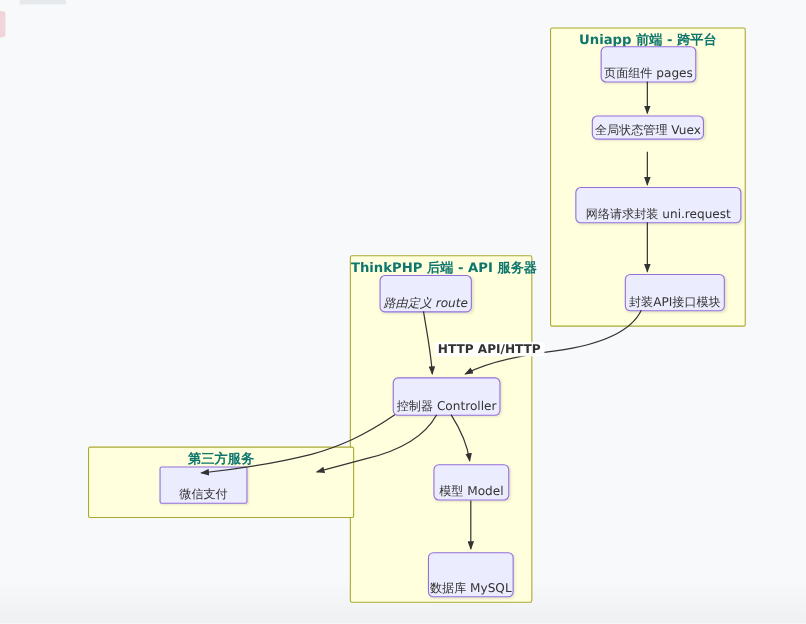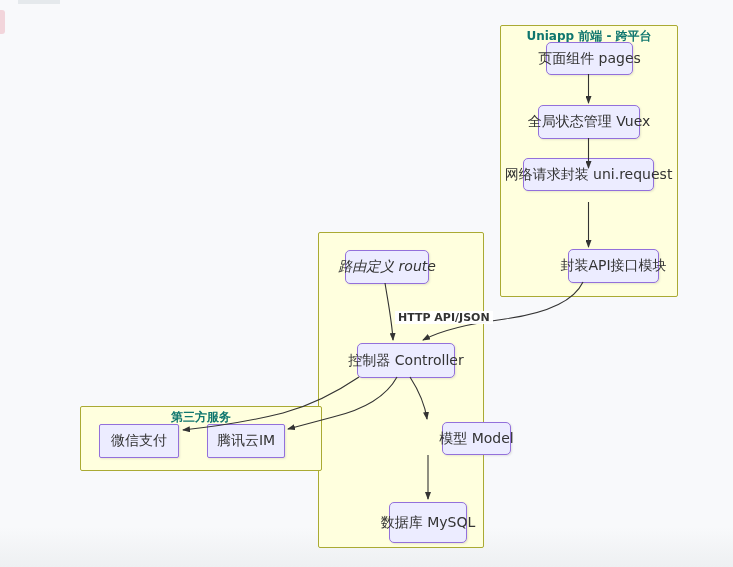--- a/index.html
+++ b/index.html
@@ -35,29 +35,30 @@
     white-space: nowrap;
     pointer-events: none;
   }
   .node {
     position: absolute;
     background: #ececff;
     border: 1px solid #9370db;
     border-radius: 5px;
     box-sizing: border-box;
     display: flex;
-    align-items: center;
+    align-items: flex-end;
     justify-content: center;
-    font-size: 14px;
+    font-size: 11px;
     color: #333333;
     white-space: nowrap;
     box-shadow: 1px 1px 2px rgba(120,120,120,0.18);
   }
   .node.square {
     border-radius: 2px;
+    margin-left: 46px;
   }
   .edge-layer {
     position: absolute;
     left: 0;
     top: 0;
     pointer-events: none;
   }
   .edge-label {
     position: absolute;
     left: 395px;
@@ -95,53 +96,51 @@
 <div class="canvas">
 
   <div class="artifact-bar"></div>
   <div class="artifact-pink"></div>
 
   <div class="group" style="left:500px; top:25px; width:178px; height:272px;">
     <div class="group-title">Uniapp 前端 - 跨平台</div>
     <div class="node" style="left:45px; top:16px; width:87px; height:33px;">
       <span>页面组件 pages</span>
     </div>
-    <div class="node" style="left:37px; top:79px; width:102px; height:34px;">
+    <div class="node" style="left:37px; top:79px; width:102px; height:22px;">
       <span>全局状态管理 Vuex</span>
     </div>
-    <div class="node" style="left:22px; top:132px; width:131px; height:33px;">
+    <div class="node" style="left:22px; top:144px; width:151px; height:33px;">
       <span>网络请求封装 uni.request</span>
     </div>
     <div class="node" style="left:42px; top:223px; width:91px; height:34px;margin-left:25px;">
       <span>封装API接口模块</span>
     </div>
   </div>
 
   <div class="group" style="left:318px; top:232px; width:166px; height:316px;">
+    <div class="group-title">ThinkPHP 后端 - API 服务器</div>
     <div class="node" style="left:26px; top:17px; width:84px; height:34px;font-style:italic;">
       <span>路由定义 route</span>
     </div>
     <div class="node" style="left:38px; top:110px; width:98px; height:35px;">
       <span>控制器 Controller</span>
     </div>
-    <div class="node" style="left:75px; top:189px; width:69px; height:33px;margin-left:48px;">
+    <div class="node" style="left:75px; top:189px; width:69px; height:33px;">
       <span>模型 Model</span>
     </div>
     <div class="node" style="left:70px; top:269px; width:78px; height:41px;">
       <span>数据库 MySQL</span>
     </div>
   </div>
 
   <div class="group" style="left:80px; top:406px; width:242px; height:65px;">
     <div class="group-title">第三方服务</div>
     <div class="node square" style="left:18px; top:17px; width:80px; height:34px;">
       <span>微信支付</span>
-    </div>
-    <div class="node square" style="left:126px; top:17px; width:78px; height:34px;">
-      <span>腾讯云IM</span>
     </div>
   </div>
 
   <svg class="edge-layer" width="733" height="567" viewBox="0 0 733 567">
     <defs>
       <marker id="arrow" viewBox="0 0 8 6" markerWidth="8" markerHeight="6" refX="7" refY="3" orient="auto" markerUnits="userSpaceOnUse">
         <path d="M0,0 L8,3 L0,6 z" fill="#333333"></path>
       </marker>
     </defs>
     <g fill="none" stroke="#333333" stroke-width="1.1">
@@ -150,15 +149,15 @@
       <path d="M588.5,202 L588.5,247" marker-end="url(#arrow)"></path>
       <path d="M583,282 C574,301 548,313 505,319 C466,324 440,331 423,340" marker-end="url(#arrow)"></path>
       <path d="M385,283 C388,302 392,322 393,340" marker-end="url(#arrow)"></path>
       <path d="M410,377 C419,391 425,405 427,419" marker-end="url(#arrow)"></path>
       <path d="M428,455 L428,499" marker-end="url(#arrow)"></path>
       <path d="M359,377 C331,396 309,406 283,413 C243,423 211,427 183,430" marker-end="url(#arrow)"></path>
       <path d="M397,377 C386,397 362,410 333,417 C318,421 303,425 288,429" marker-end="url(#arrow)"></path>
     </g>
   </svg>
 
-  <div class="edge-label">HTTP API/JSON</div>
+  <div class="edge-label">HTTP API/HTTP</div>
 
 </div>
 
 </body></html>

